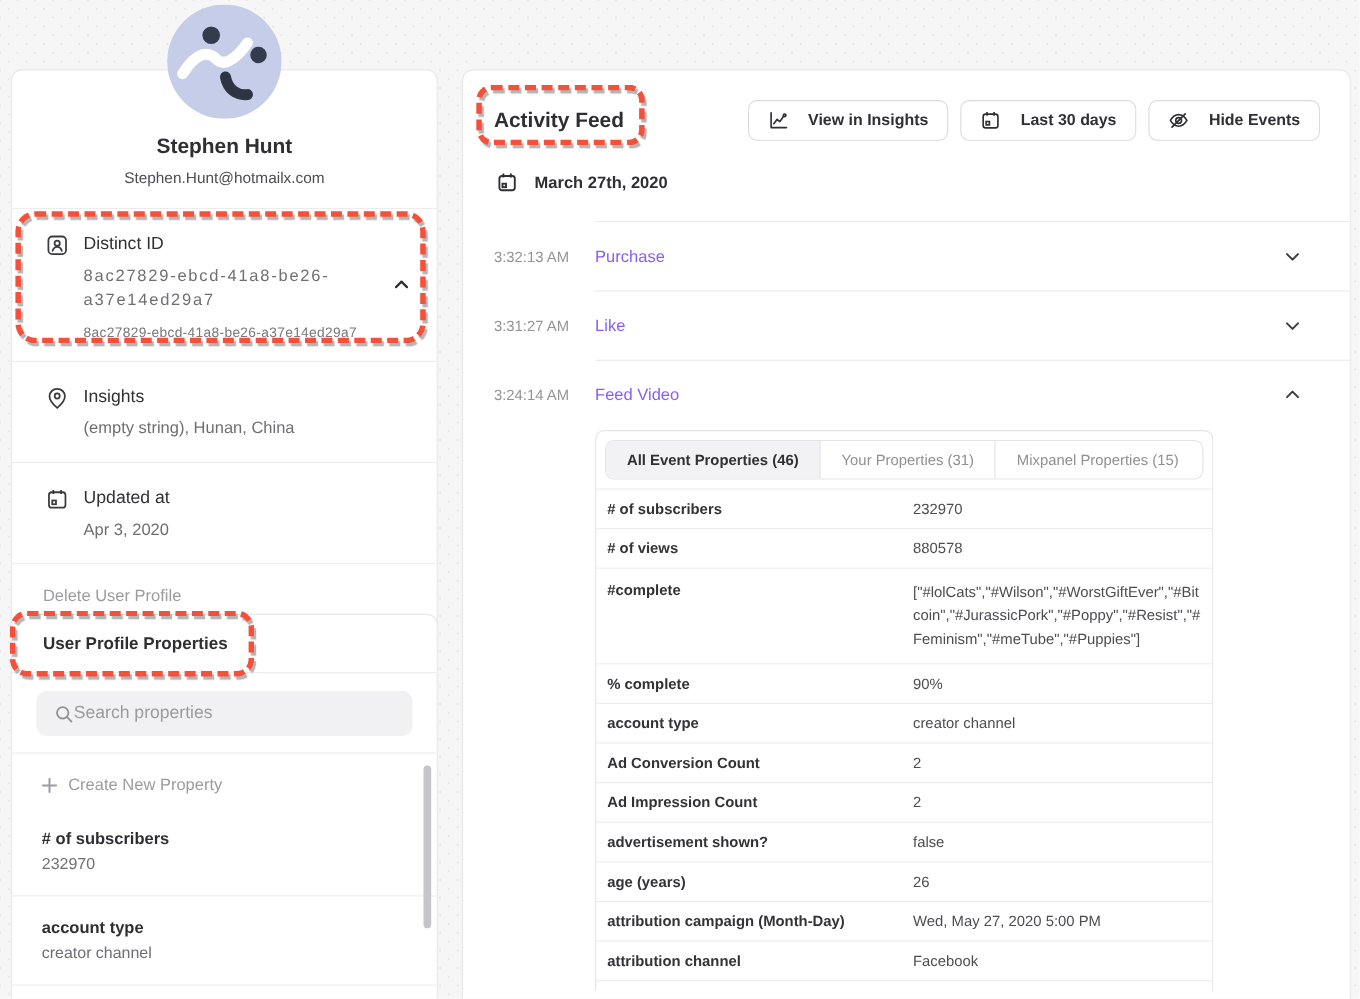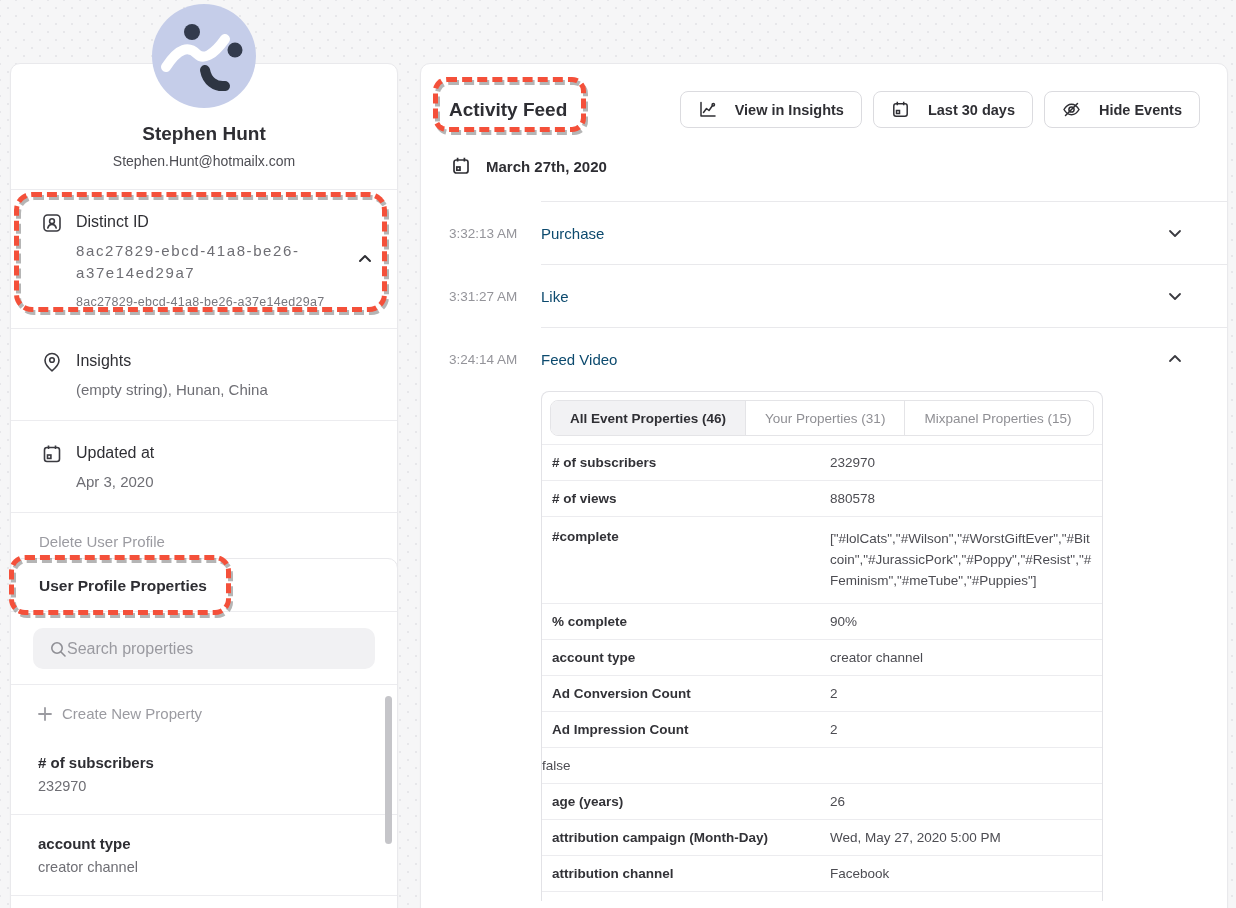--- a/index.html
+++ b/index.html
@@ -65,21 +65,21 @@
   .feed-buttons { display:flex; gap:11px; }
   .btn { display:flex; align-items:center; gap:18px; height:37px; padding:0 17px; background:#fff; border:1px solid #dbdbdf; border-radius:8px; font-size:14.5px; font-weight:600; color:#2f2f34; cursor:pointer; }
   .btn svg { width:19px; height:19px; color:#2f2f34; }
   .date-row { display:flex; align-items:center; gap:15px; padding:28px 0 0 30px; }
   .date-row svg { width:20px; height:20px; color:#2f2f34; }
   .date-text { font-size:15px; font-weight:bold; color:#2e2e33; }
   .feed-divider { height:1px; background:#e9e9ec; margin-left:120px; }
   .feed-divider.first { margin-top:25px; }
   .event-row { display:flex; align-items:center; height:62px; padding-left:28px; cursor:pointer; }
   .event-time { width:92px; font-size:13.5px; color:#94949a; flex:0 0 92px; }
-  .event-name { flex:1; font-size:15px; color:#0c4a6e; }
+  .event-name { flex:1; font-size:15px; color:#8b5cf6; }
   .event-chevron { width:16px; height:16px; margin-right:44px; color:#3a3a40; }
   .event-chevron svg { width:16px; height:16px; display:block; }
   
   .detail-panel { margin:1px 0 0 120px; width:562px; border:1px solid #e2e2e6; border-radius:8px 8px 0 0; border-bottom:none; background:#fff; }
   .tab-group { margin:8px; border:1px solid #e4e4e7; border-radius:8px; display:flex; overflow:hidden; height:36px; }
   .tab { display:flex; align-items:center; padding:0 19px; font-size:13.5px; color:#8f8f94; white-space:nowrap; cursor:pointer; }
   .tab:not(:last-child) { border-right:1px solid #e4e4e7; }
   .tab.active { background:#f2f2f4; color:#2f2f34; font-weight:bold; }
   .ptable .prow { display:flex; align-items:center; min-height:36px; border-top:1px solid #ececef; }
   .ptable .pname { width:288px; flex:0 0 288px; padding:7px 8px 7px 10px; font-size:13.5px; font-weight:bold; color:#323237; line-height:18px; }
@@ -306,20 +306,21 @@
       </div>
       <div class="prow">
         <div class="pname">Ad Conversion Count</div>
         <div class="pval">2</div>
       </div>
       <div class="prow">
         <div class="pname">Ad Impression Count</div>
         <div class="pval">2</div>
       </div>
       <div class="prow">
+        <div class="pname">advertisement shown?</div>
         <div class="pval">false</div>
       </div>
       <div class="prow">
         <div class="pname">age (years)</div>
         <div class="pval">26</div>
       </div>
       <div class="prow">
         <div class="pname">attribution campaign (Month-Day)</div>
         <div class="pval">Wed, May 27, 2020 5:00 PM</div>
       </div>

